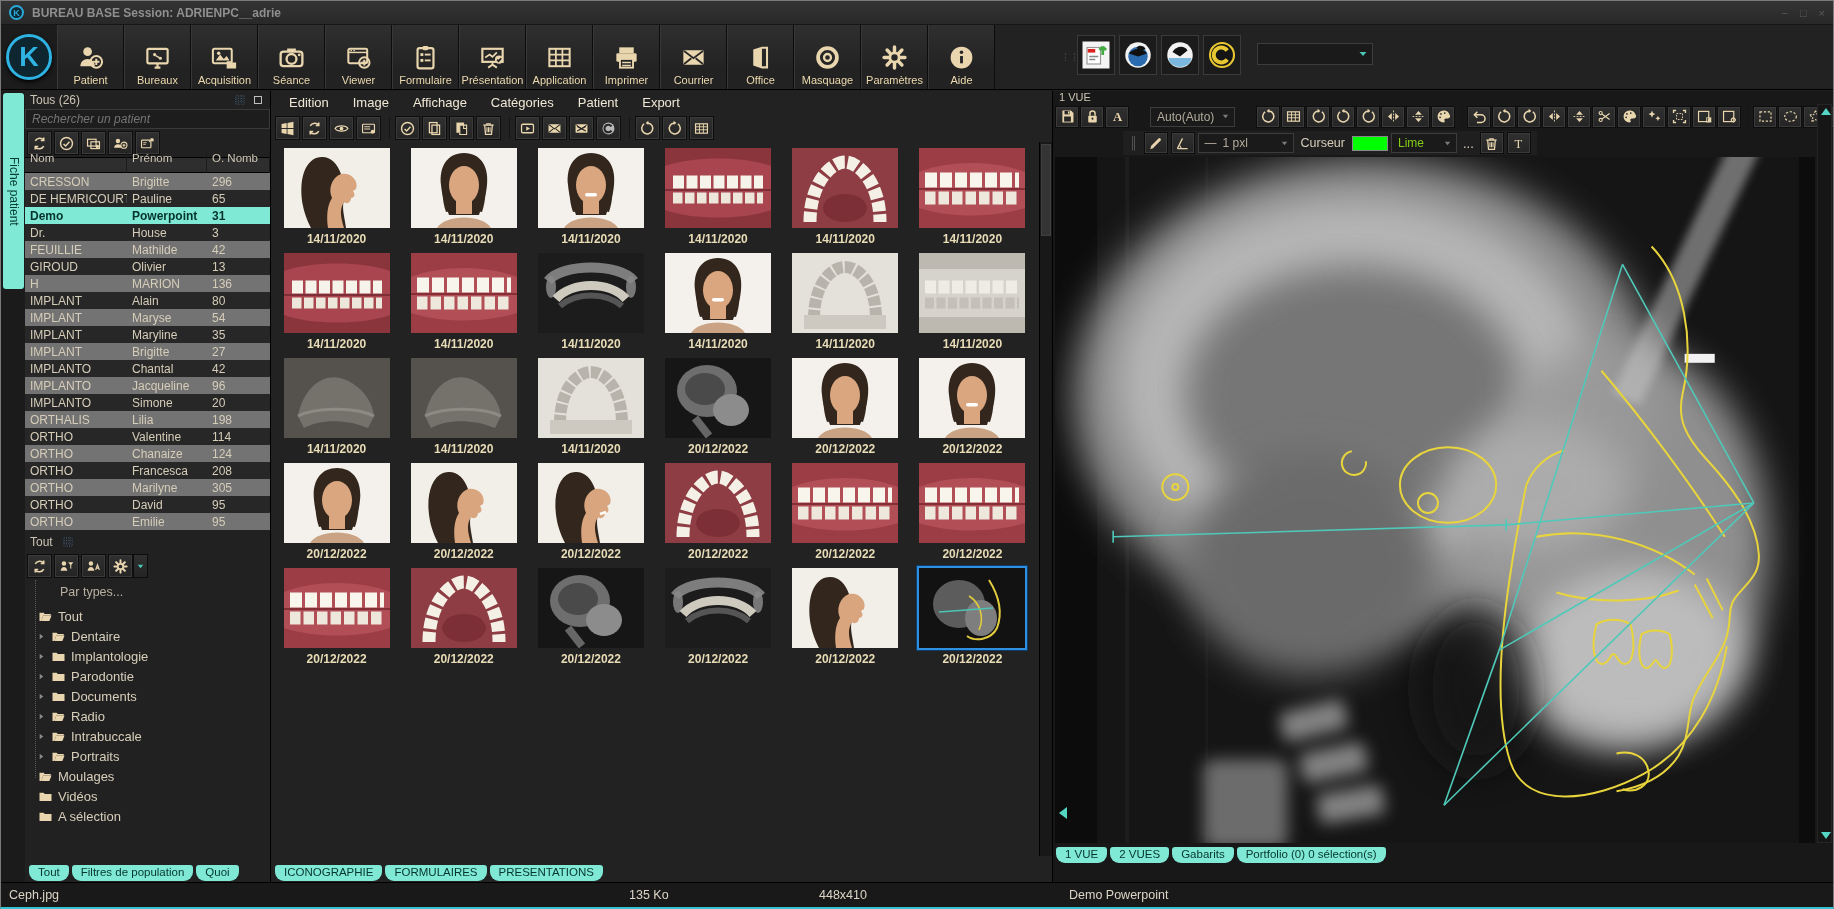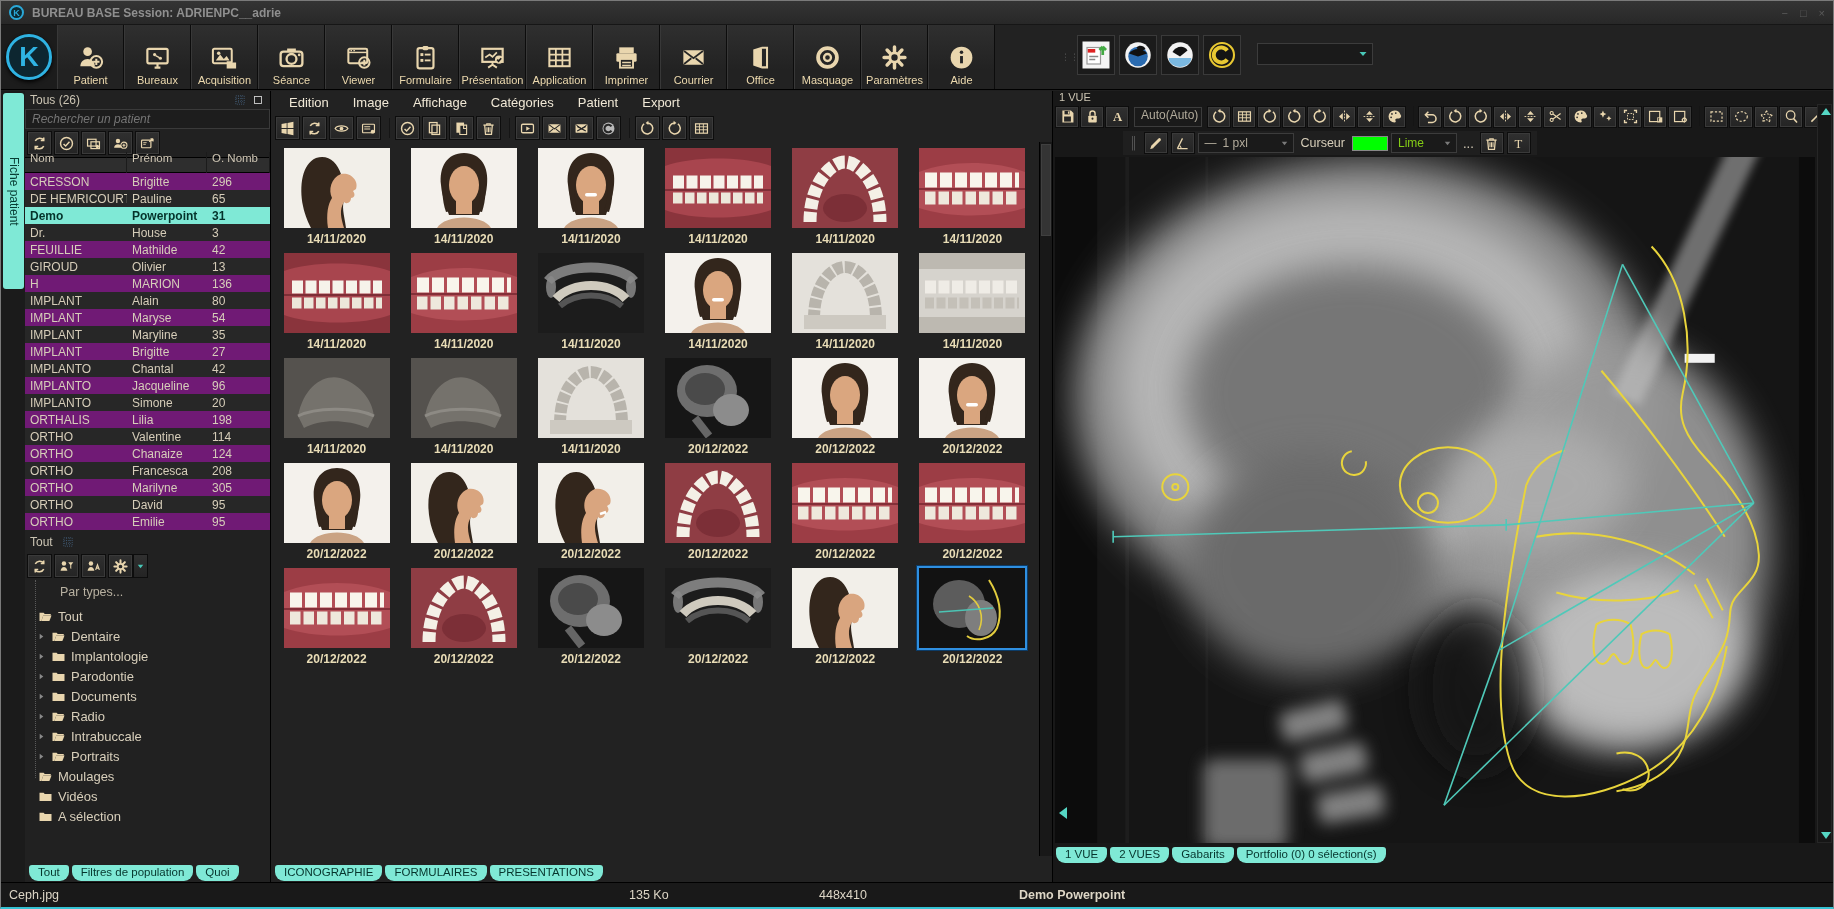--- a/index.html
+++ b/index.html
@@ -43,21 +43,21 @@
   .ico-row{display:flex;gap:2px;padding:2px 2px;}
   .sq-btn{width:25px;height:24px;background:linear-gradient(#303030,#242424);border:1px solid #0d0d0d;outline:1px solid #3a3a3a;outline-offset:-2px;
     display:flex;align-items:center;justify-content:center;}
   .sq-btn .icon{width:17px;height:17px;}
   .caret-seg{width:15px;height:24px;background:linear-gradient(#303030,#242424);border:1px solid #0d0d0d;display:flex;align-items:center;justify-content:center;}
   .caret-seg .icon{width:11px;height:11px;color:#49c8b8;}
   .ptable-head{display:grid;grid-template-columns:102px 80px 1fr;height:16px;background:#2e2e2e;border-top:1px solid #000;border-bottom:1px solid #000;
     font-size:11.5px;color:#cfc6b4;align-items:center;}
   .ptable-head span{padding:0 0 16px 5px;border-right:1px solid #1b1b1b;overflow:hidden;white-space:nowrap;}
   .ptable-body{display:block;}
-  .prow{display:grid;grid-template-columns:102px 80px 1fr;height:17px;font-size:12px;color:#d6cdb9;align-items:center;background:#701a75;}
+  .prow{display:grid;grid-template-columns:102px 80px 1fr;height:17px;font-size:12px;color:#d6cdb9;align-items:center;background:#737373;}
   .prow:nth-child(even){background:#272727;}
   .prow span{padding-left:5px;white-space:nowrap;overflow:hidden;}
   .prow.selected{background:#7fe9d6;color:#04332b;font-weight:bold;}
   .lp-sub{height:20px;display:flex;align-items:center;padding:0 5px;font-size:12px;color:#cbc4b3;gap:4px;margin-top:2px;}
   .partypes{height:24px;display:flex;align-items:center;font-size:12.5px;color:#b8b1a1;margin-left:10px;border-left:1px dotted #5a5a5a;padding-left:24px;}
   .tree{flex:1;position:relative;padding:2px 0 0 12px;overflow:hidden;}
   .tree::before{content:"";position:absolute;left:10px;top:-2px;height:176px;border-left:1px dotted #5a5a5a;}
   .titem{display:flex;align-items:center;height:20px;gap:4px;font-size:13px;color:#d8cfbb;}
   .titem .arr{width:9px;height:9px;color:#8a8a8a;flex:0 0 9px;}
   .titem .fold{width:17px;height:15px;}
@@ -79,39 +79,39 @@
   .tdate{font-size:12px;color:#e8dcb6;margin-top:4px;}
   .mid-scroll{position:absolute;top:0;right:0;bottom:26px;width:13px;background:#181818;border-left:1px solid #000;}
   .mid-scroll .handle{position:absolute;top:2px;left:1px;width:10px;height:92px;background:#343434;border:1px solid #404040;}
   
   .right{flex:1;position:relative;background:#181818;}
   .rp-head{position:absolute;top:0;left:6px;font-size:11px;color:#cbc4b3;}
   .rp-tb1{position:absolute;top:13px;left:2px;right:18px;height:25px;display:flex;gap:1px;align-items:center;}
   .rp-tb1 .sq-btn,.rp-tb2 .sq-btn{width:24px;height:22px;}
   .rp-drop{height:20px;background:#1a1a1a;border:1px solid #3c3c3c;color:#b2ab9b;font-size:12px;display:flex;align-items:center;padding:0 3px 0 6px;gap:6px;}
   .rp-drop .icon{width:11px;height:11px;color:#8a8a8a;}
-  .zoomdrop{width:106px;margin:0 4px;flex-direction:column;}
+  .zoomdrop{width:106px;margin:0 20px;}
   .rp-tb2{position:absolute;top:40px;left:70px;height:24px;display:flex;gap:3px;align-items:center;background:#1f1f1f;padding:0 6px;}
   .handlebars{color:#5a5a5a;font-size:12px;letter-spacing:1px;margin-right:2px;}
   .rp-label{font-size:12.5px;color:#d6cdb9;padding:0 4px;}
   .swatch{width:36px;height:15px;border:1px solid #888;}
   .dots-lbl{color:#d6cdb9;font-size:13px;padding:0 3px;}
   .dim{color:#9a9a9a;}
   .chev{margin-left:auto;width:16px;height:16px;color:#d8cba6;}
   .rp-canvas{position:absolute;top:66px;left:2px;right:18px;bottom:39px;background:#0b0b0b;}
   .rp-canvas svg{width:100%;height:100%;display:block;}
   .rp-vscroll{position:absolute;top:13px;right:1px;bottom:39px;width:15px;background:#161616;border:1px solid #262626;}
   .tri-up{position:absolute;top:3px;left:3px;width:0;height:0;border-left:5px solid transparent;border-right:5px solid transparent;border-bottom:7px solid #55d6c4;}
   .tri-down{position:absolute;bottom:3px;left:3px;width:0;height:0;border-left:5px solid transparent;border-right:5px solid transparent;border-top:7px solid #55d6c4;}
   .tri-left{position:absolute;left:4px;bottom:24px;width:0;height:0;border-top:6px solid transparent;border-bottom:6px solid transparent;border-right:8px solid #55d6c4;}
   .rp-chips{position:absolute;bottom:19px;left:3px;display:flex;gap:3px;}
   
   .statusbar{position:absolute;bottom:0;left:0;right:0;height:25px;background:#191919;border-top:1px solid #000;font-size:12.5px;color:#ddd6c6;}
   .statusbar span{position:absolute;top:5px;white-space:nowrap;}
-  .st-file{left:8px;} .st-size{left:628px;} .st-dim{left:818px;} .st-pat{left:1018px;font-weight:bold;}
+  .st-file{left:8px;} .st-size{left:628px;} .st-dim{left:818px;} .st-pat{left:1068px;}
   .icon svg,.mini-ico svg,.fold svg,.arr svg,.badge svg,.chev svg{width:100%;height:100%;display:block;}
   .icon{display:inline-block;color:#e9d6ae;}
 </style>
 </head>
 <body>
 
 <div class="window">
 
   <div class="titlebar">
     <span class="tb-logo">K</span>

